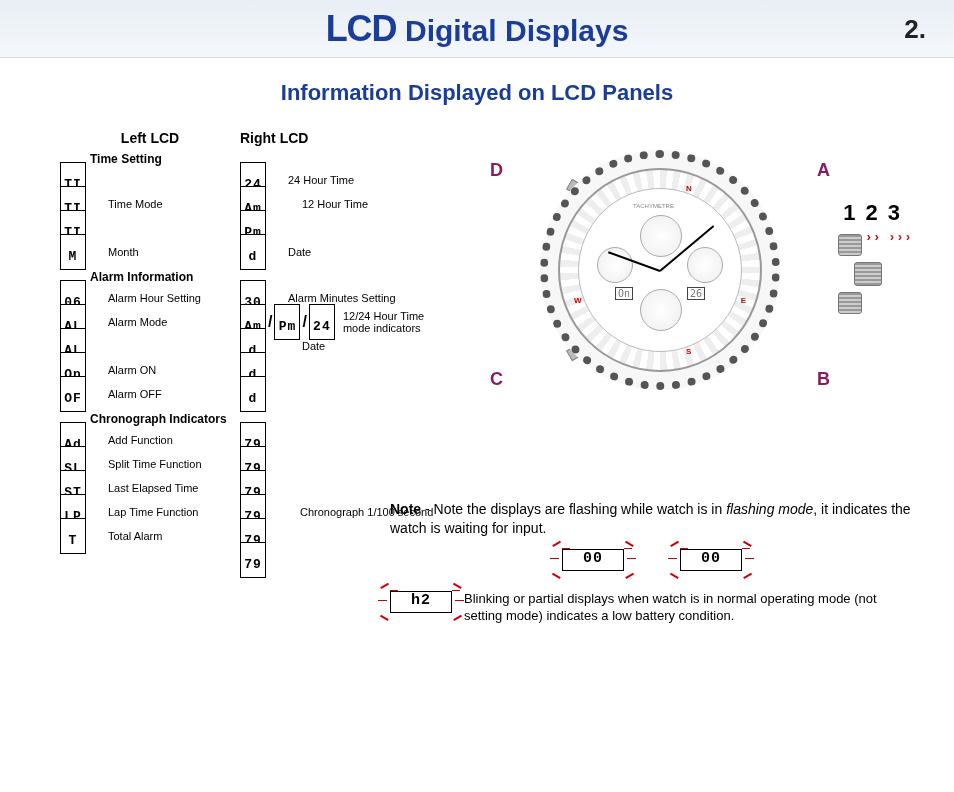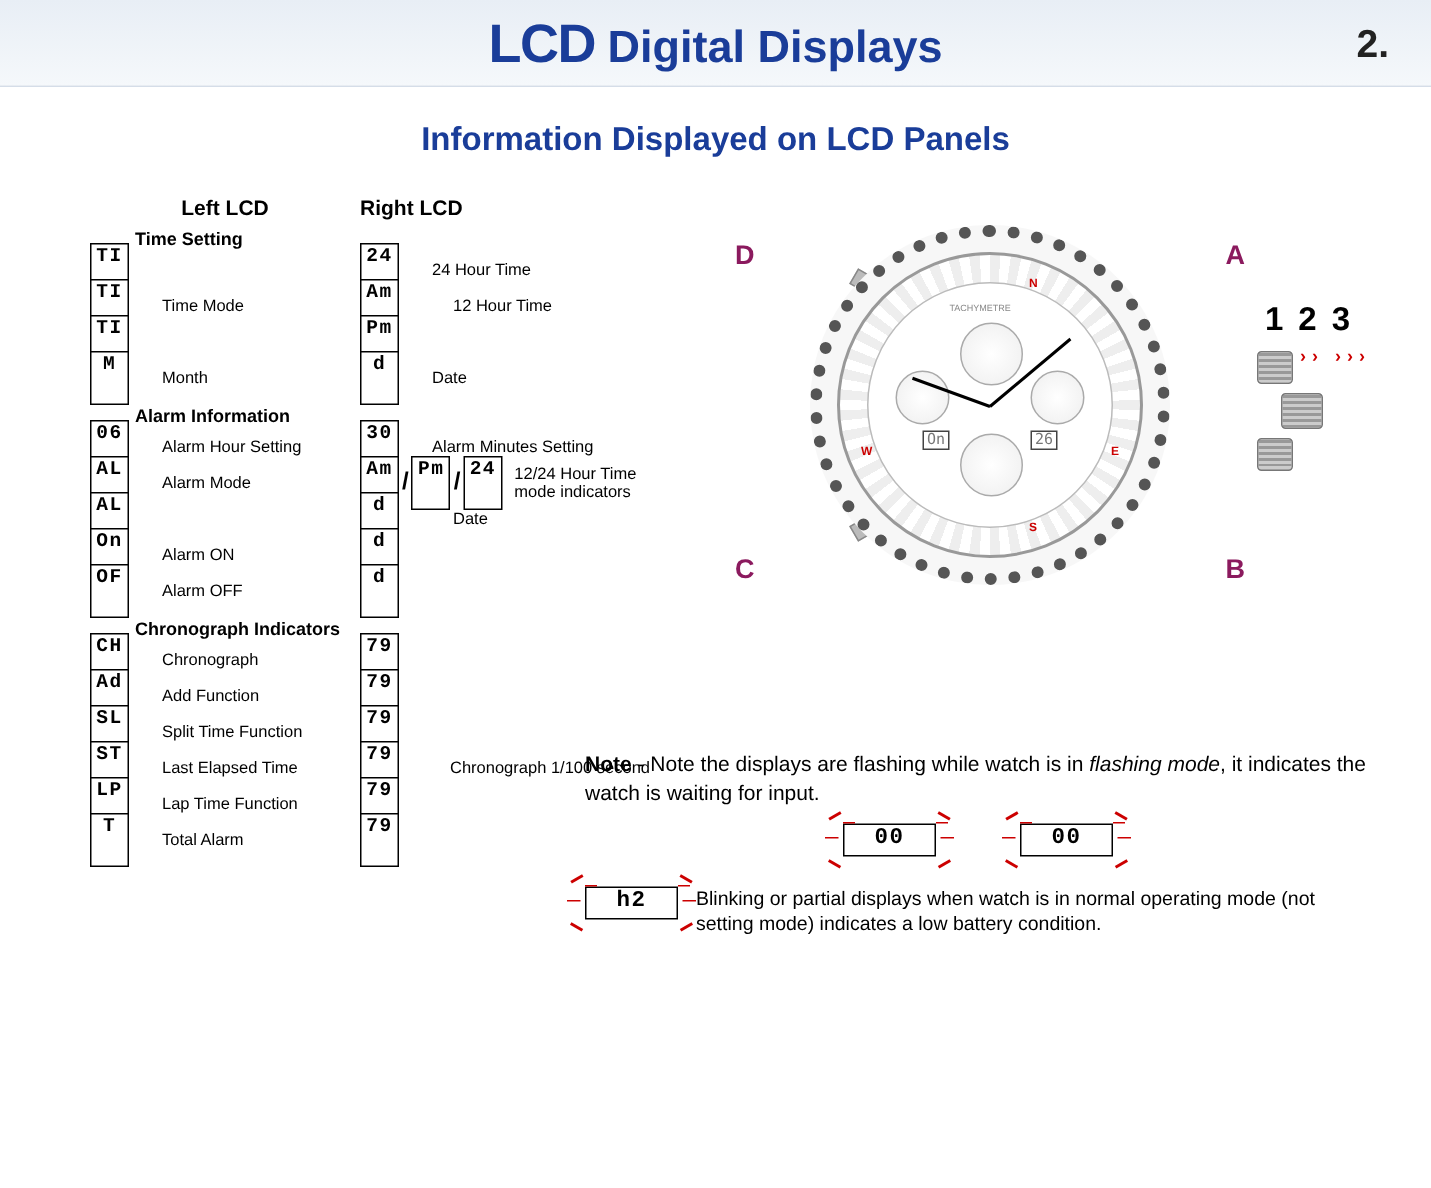--- a/index.html
+++ b/index.html
@@ -54,21 +54,21 @@
   .col-left { width: 180px; font-weight: bold; font-size: 14px; }
   .col-right { font-weight: bold; font-size: 14px; }
   .section-h {
     font-weight: bold;
     font-size: 12px;
     margin: 6px 0 2px 30px;
   }
   .lcd-box {
     display: inline-block;
     border: 1.5px solid #000;
-    padding: 0 3px;
+    padding: 14px 3px;
     font-family: "Courier New", monospace;
     font-size: 13px;
     font-weight: bold;
     letter-spacing: 1px;
     min-width: 26px;
     height: 36px;
     line-height: 15px;
     text-align: center;
     background: #fff;
     margin: 1px 0;
@@ -337,24 +337,20 @@
         </div>
       <div class="row">
           <span class="lft"><span class="lcd-box">d</span></span>
         </div>
     </div>
   </div>
 
   <div class="section-h">Chronograph Indicators</div>
   <div class="twocol">
     <div class="left">
-      <div class="row">
-          <span class="lft"><span class="lcd-box">CH</span></span>
-          <span class="lbl">Chronograph</span>
-        </div>
       <div class="row">
           <span class="lft"><span class="lcd-box">Ad</span></span>
           <span class="lbl">Add Function</span>
         </div>
       <div class="row">
           <span class="lft"><span class="lcd-box">SL</span></span>
           <span class="lbl">Split Time Function</span>
         </div>
       <div class="row">
           <span class="lft"><span class="lcd-box">ST</span></span>

